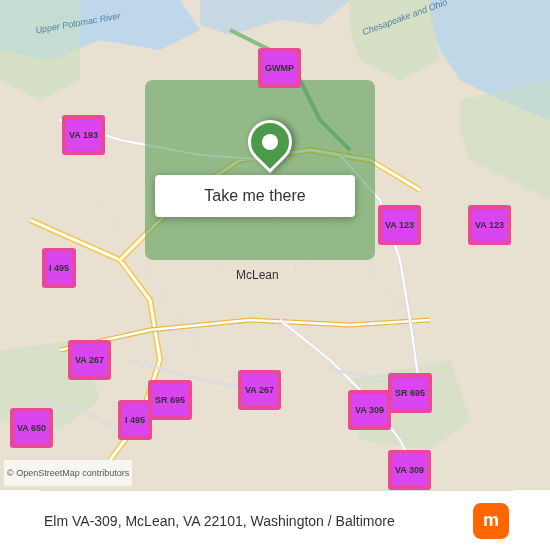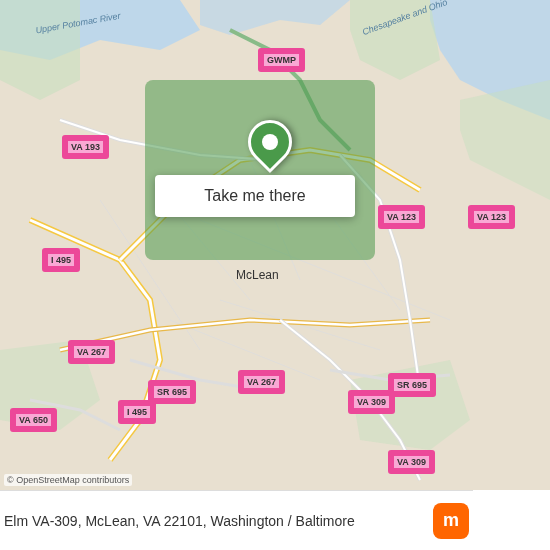--- a/index.html
+++ b/index.html
@@ -96,20 +96,21 @@
     
     #info-bar {
       width: 473px;
       height: 60px;
       background: white;
       border-top: 1px solid #ddd;
       display: flex;
       align-items: center;
       padding: 0 4px;
       justify-content: space-between;
+      margin-left: 40px;
     }
 
     .info-text {
       font-size: 14px;
       color: #333;
       flex: 1;
     }
 
     .moovit-logo {
       display: flex;
@@ -129,24 +130,24 @@
       font-size: 18px;
       font-weight: bold;
     }
 
     
     .road-label {
       position: absolute;
       font-size: 9px;
       color: #333;
       font-weight: 600;
-      background: #f9a8d4;
-      border: 6px solid #ec4899;
+      background: #d946ef;
+      border: 4px solid #ec4899;
       border-radius: 3px;
-      padding: 1px 3px;
+      padding: 11px 3px;
       white-space: nowrap;
     }
   </style>
 </head>
 <body>
 
 <div id="map-container">
 
   <svg class="map-svg" viewBox="0 0 550 490" xmlns="http://www.w3.org/2000/svg">
 
@@ -211,35 +212,35 @@
       <div class="pin-inner"></div>
     </div>
   </div>
 
   <div class="take-me-there">
     <span>Take me there</span>
   </div>
 
   <div class="mclean-label">McLean</div>
 
-  <div class="road-label" style="top:115px; left:62px;margin-top:20px;">VA 193</div>
+  <div class="road-label" style="top:115px; left:62px;">VA 193</div>
   <div class="road-label" style="top:248px; left:42px;">I 495</div>
   <div class="road-label" style="top:400px; left:118px;">I 495</div>
   <div class="road-label" style="top:340px; left:68px;">VA 267</div>
   <div class="road-label" style="top:370px; left:238px;">VA 267</div>
   <div class="road-label" style="top:205px; left:378px;">VA 123</div>
   <div class="road-label" style="top:205px; left:468px;">VA 123</div>
   <div class="road-label" style="top:390px; left:348px;">VA 309</div>
   <div class="road-label" style="top:380px; left:148px;">SR 695</div>
   <div class="road-label" style="top:373px; left:388px;">SR 695</div>
   <div class="road-label" style="top:408px; left:10px;">VA 650</div>
   <div class="road-label" style="top:450px; left:388px;">VA 309</div>
   <div class="road-label" style="top:48px; left:258px;">GWMP</div>
 
-  <div style="position:absolute; bottom:4px; left:4px; font-size:9px; color:#555; background:rgba(255,255,255,0.7); padding:1px 3px; border-radius:2px;">© OpenStreetMap contributors</div>
+  <div style="position:absolute; bottom:4px; left:4px; font-size:9px; color:#555; background:rgba(255,255,255,0.7); padding:8px 3px; border-radius:2px;">© OpenStreetMap contributors</div>
 </div>
 
 <div id="info-bar">
   <div class="info-text">Elm VA-309, McLean, VA 22101, Washington / Baltimore</div>
   <div class="moovit-logo">
     <div class="moovit-icon">
       <span>m</span>
     </div>
   </div>
 </div>

